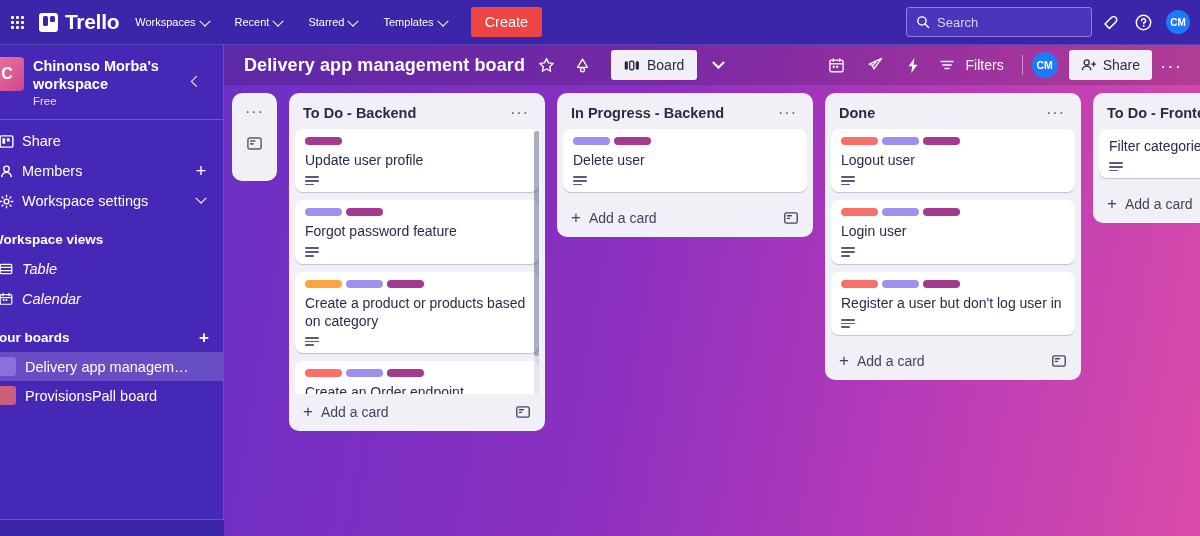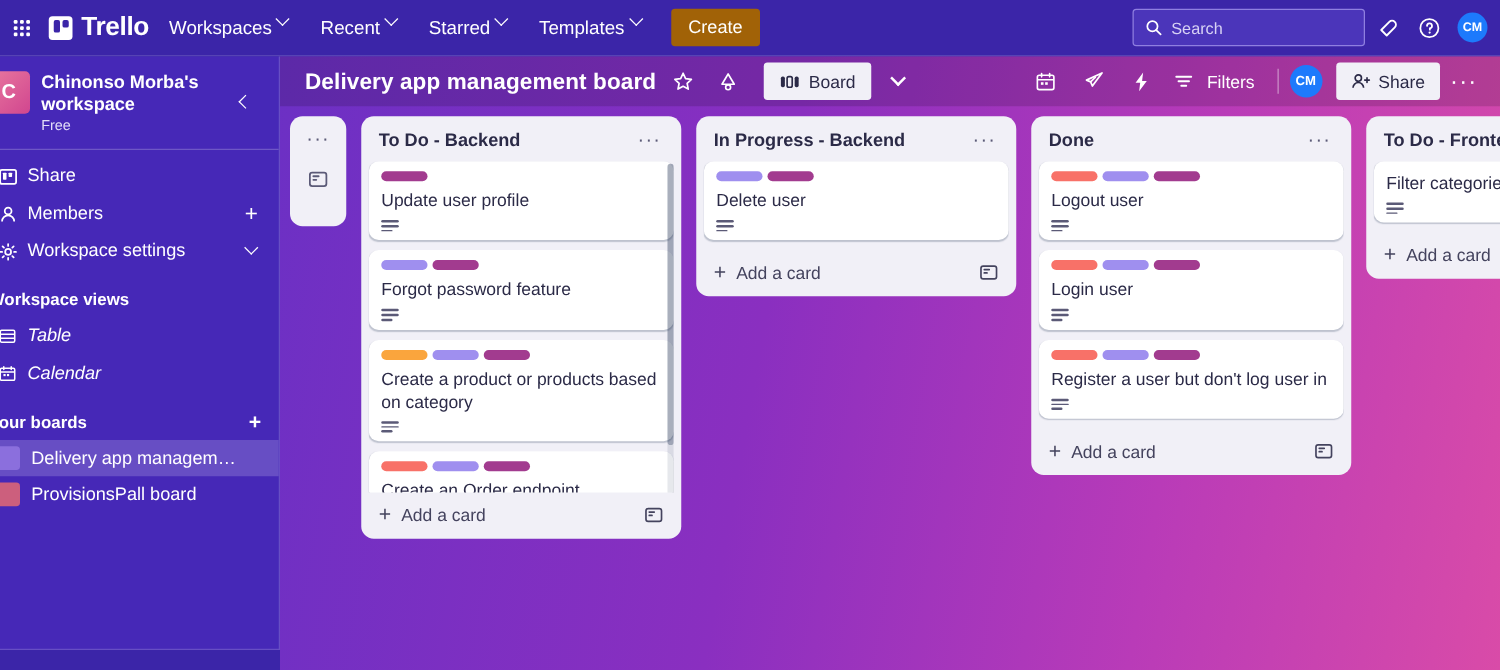--- a/index.html
+++ b/index.html
@@ -21,26 +21,26 @@
   }
   .nav-grid { margin-left: 6px; width: 22px; display: flex; justify-content: center; cursor: pointer; }
   .grid-dots { display: grid; grid-template-columns: repeat(3, 3px); grid-template-rows: repeat(3, 3px); gap: 2px; }
   .grid-dots i { display: block; width: 3px; height: 3px; background: #fff; border-radius: 1px; }
   .brand { display: flex; align-items: center; gap: 7px; margin-left: 11px; cursor: pointer; }
   .brand-mark { width: 19px; height: 19px; background: #fff; border-radius: 3px; position: relative; }
   .brand-mark::before { content:""; position:absolute; left:3.5px; top:3.5px; width:5px; height:10px; background:#3b25a8; border-radius:1.5px; }
   .brand-mark::after  { content:""; position:absolute; left:10.5px; top:3.5px; width:5px; height:6px; background:#3b25a8; border-radius:1.5px; }
   .brand-name { color:#fff; font-size:21px; font-weight:bold; letter-spacing:-0.3px; }
   .nav-item {
-    display:flex; align-items:flex-start; gap:5px; color:#fff; font-size:15px;
+    display:flex; align-items:flex-end; gap:5px; color:#fff; font-size:11px;
     padding:6px 10px; margin-left:6px; border-radius:3px; cursor:pointer; white-space:nowrap;
   }
   .chev { display:inline-block; width:8px; height:8px; border-right:1.8px solid #fff; border-bottom:1.8px solid #fff; transform:rotate(45deg) translate(-2px,-2px); }
   .create-btn {
-    margin-left:14px; background:#a16207; color:#fff; font-size:14.5px;
+    margin-left:14px; background:#ef4444; color:#fff; font-size:14.5px;
     padding:7px 14px; border-radius:3px; cursor:pointer;
   }
   .nav-right { margin-left:auto; display:flex; align-items:center; gap:3px; padding-right:10px; }
   .search-box {
     width:186px; height:30px; background:#4b35ba; border:1px solid #8f7fe0; border-radius:3px;
     display:flex; align-items:center; gap:7px; padding:0 9px; cursor:text;
   }
   .search-box input {
     background:transparent; border:none; outline:none; color:#22c55e; font-size:13px;
     font-family:"Liberation Sans", sans-serif; width:135px;

